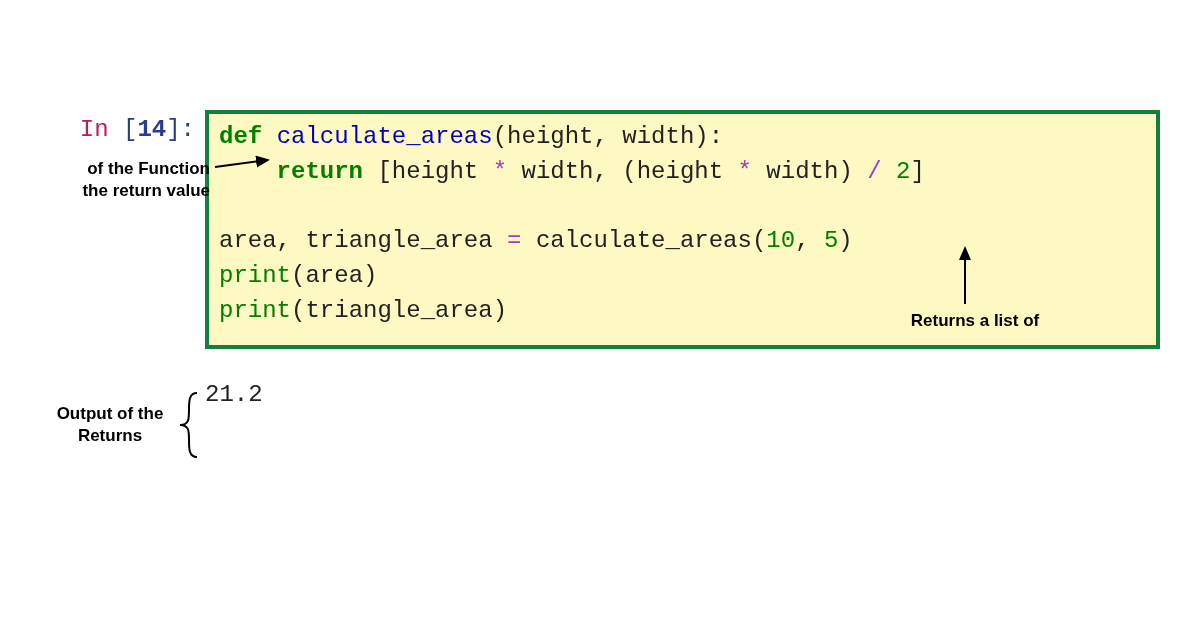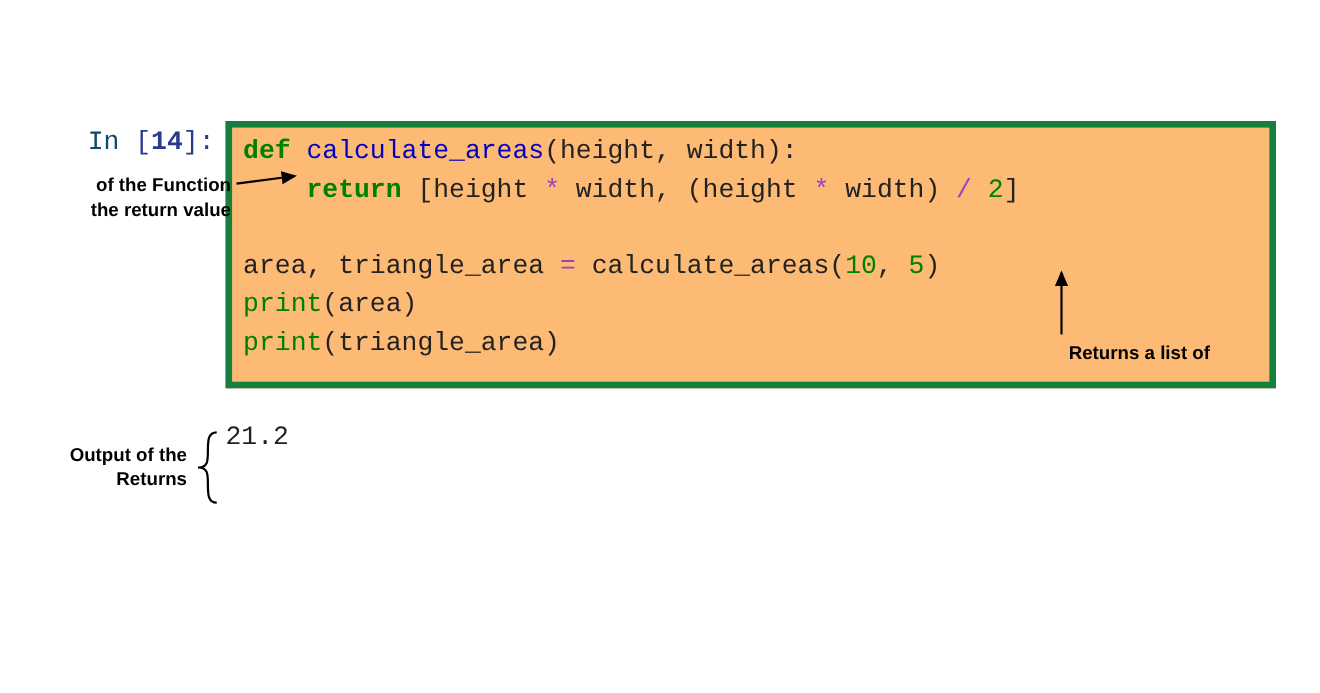--- a/index.html
+++ b/index.html
@@ -23,27 +23,27 @@
   }
   .prompt {
     width: 155px;
     text-align: right;
     padding-right: 10px;
     padding-top: 6px;
     font-family: "Courier New", monospace;
     font-size: 24px;
     white-space: nowrap;
   }
-  .prompt .in-label { color: #0c4a6e; }
+  .prompt .in-label { color: #be185d; }
   .prompt .bracket { color: #2a3a8c; }
   .prompt .num { color: #2a3a8c; font-weight: bold; margin-top: 27px; }
   .code-block {
     flex: 1;
-    background: #fdba74;
-    border: 6px solid #15803d;
+    background: #fef9c3;
+    border: 4px solid #15803d;
     padding: 6px 10px 16px 10px;
     font-family: "Courier New", monospace;
     font-size: 24px;
     line-height: 1.45;
     white-space: pre;
     position: relative;
   }
   .tok-kw   { color: #008000; font-weight: bold; }
   .tok-fn   { color: #0000c0; }
   .tok-id   { color: #222; }
@@ -61,21 +61,21 @@
     position: relative;
   }
   .output-line { color: #222; }
 
   .annotation {
     position: absolute;
     font-family: Arial, Helvetica, sans-serif;
     font-size: 17px;
     font-weight: bold;
     color: #000;
-    text-align: right;
+    text-align: center;
     line-height: 1.3;
   }
 
   svg.overlay {
     position: absolute;
     top: 0; left: 0;
     width: 1200px;
     height: 630px;
     pointer-events: none;
   }

